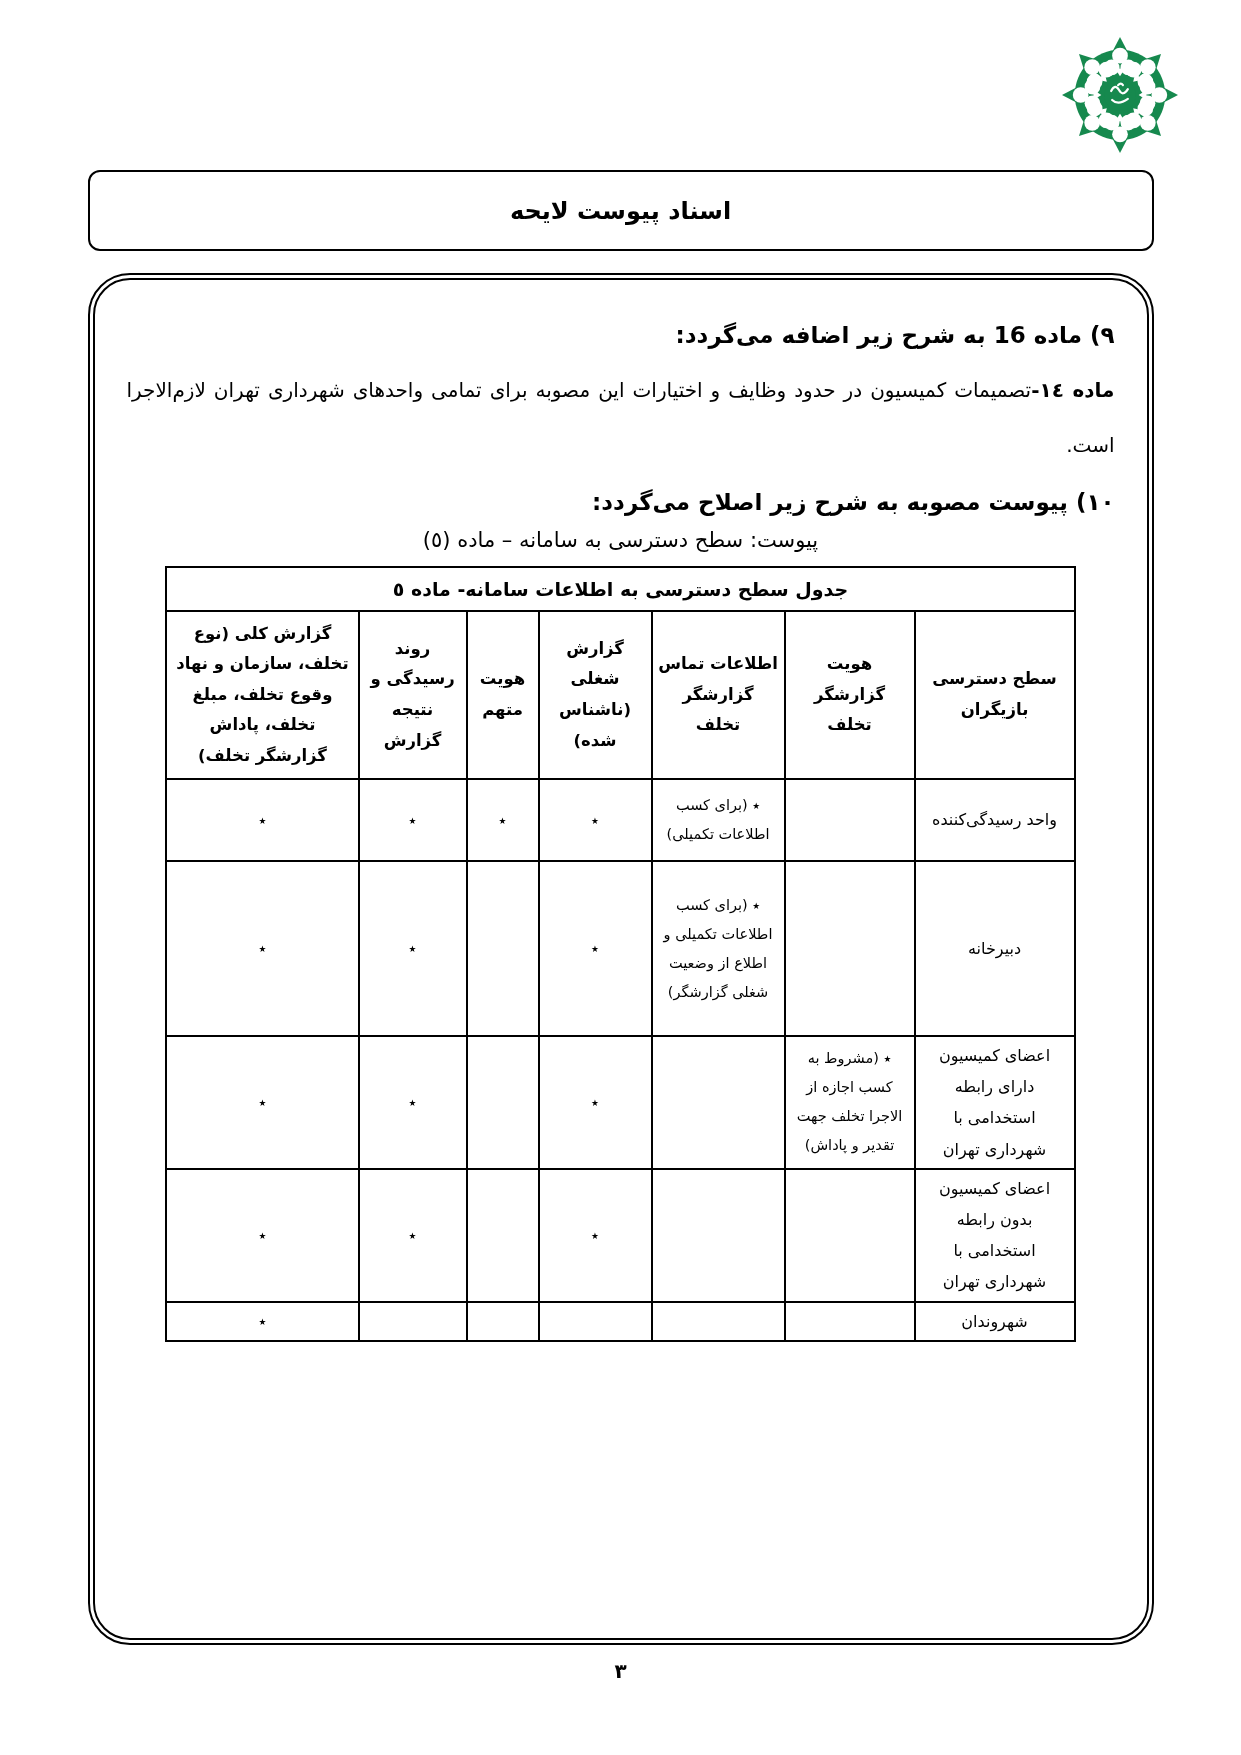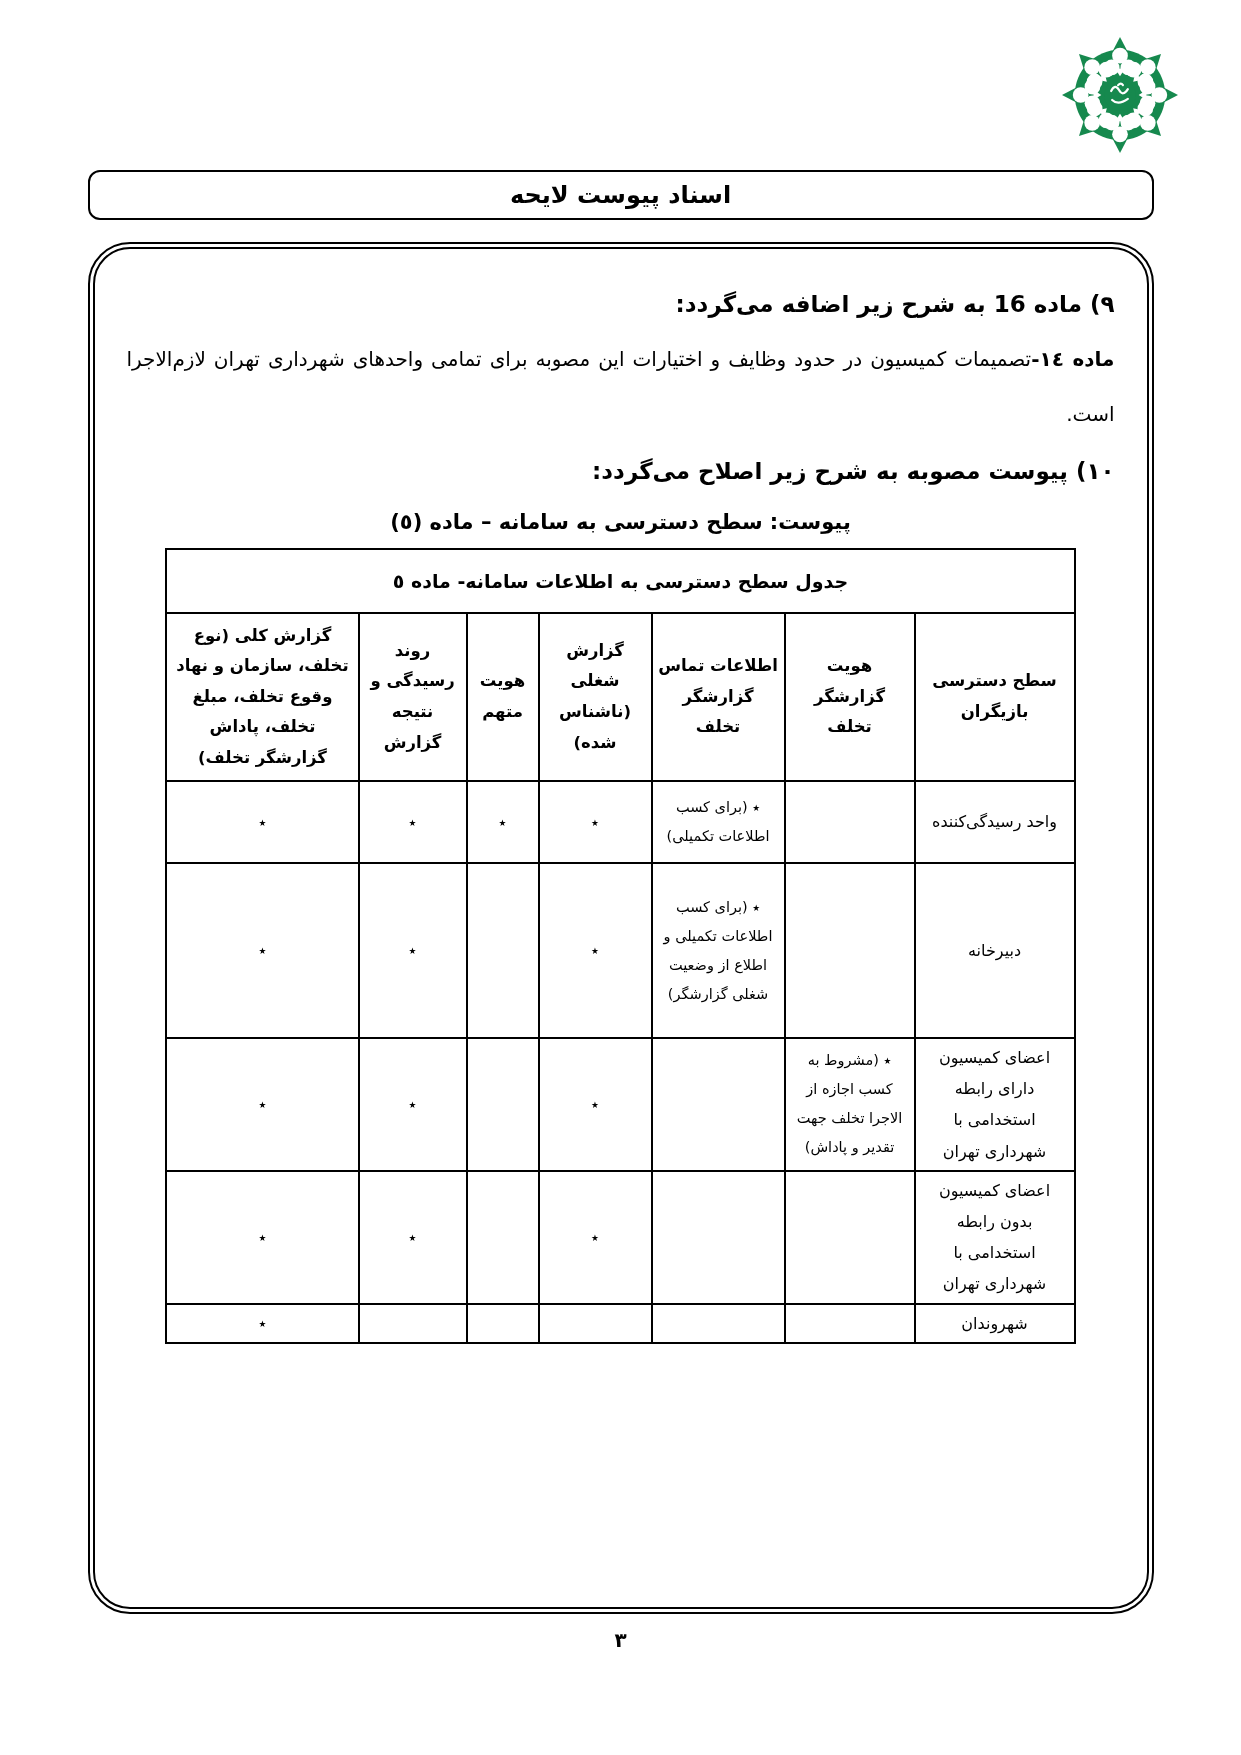--- a/index.html
+++ b/index.html
@@ -18,21 +18,21 @@
     width: 118px; height: 118px;
   }
   .logo .green { fill: var(--logo-color, #16894e); }
   .logo .white { fill: #ffffff; }
   .logo .script { stroke: #ffffff; stroke-width: 2.2; fill: none; stroke-linecap: round; }
 
   
   .title-box {
     width: 1066px;
     margin: 170px auto 0;
-    height: 50px;
+    height: 81px;
     border: 2.5px solid #000;
     border-radius: 12px;
     display: flex; align-items: center; justify-content: center;
   }
   .title-box .t {
     font-size: 24px; font-weight: bold;
   }
 
   
   .frame {
@@ -49,40 +49,40 @@
     line-height: 1.5;
   }
   .para {
     font-size: 20px;
     line-height: 2.75;
     text-align: justify;
     margin: 10px 4px 0;
   }
   .para .lead { font-weight: bold; }
   .appendix-title {
-    font-size: 21px; font-weight: bold;
+    font-size: 21px; font-weight: normal;
     text-align: center;
-    margin-top: 22px;
+    margin-top: 9px;
   }
 
   
   table.access {
     width: 908px;
     margin: 14px auto 0;
     border-collapse: collapse;
     table-layout: fixed;
   }
   table.access th, table.access td {
     border: 2px solid #000;
     text-align: center;
     vertical-align: middle;
     padding: 3px 5px;
     overflow-wrap: anywhere;
   }
-  tr.t-title { height: 64px; }
+  tr.t-title { height: 44px; }
   tr.t-title th { font-size: 19px; font-weight: bold; }
   tr.t-head { height: 168px; }
   tr.t-head th { font-size: 16.5px; font-weight: bold; line-height: 1.85; }
   tbody th.actor { font-size: 16px; font-weight: normal; line-height: 1.95; }
   tbody td { font-size: 14.5px; font-weight: normal; line-height: 2.0; }
   tr.r1 { height: 82px; }
   tr.r2 { height: 175px; }
   tr.r3 { height: 126px; }
   tr.r4 { height: 130px; }
   tr.r5 { height: 36px; }

